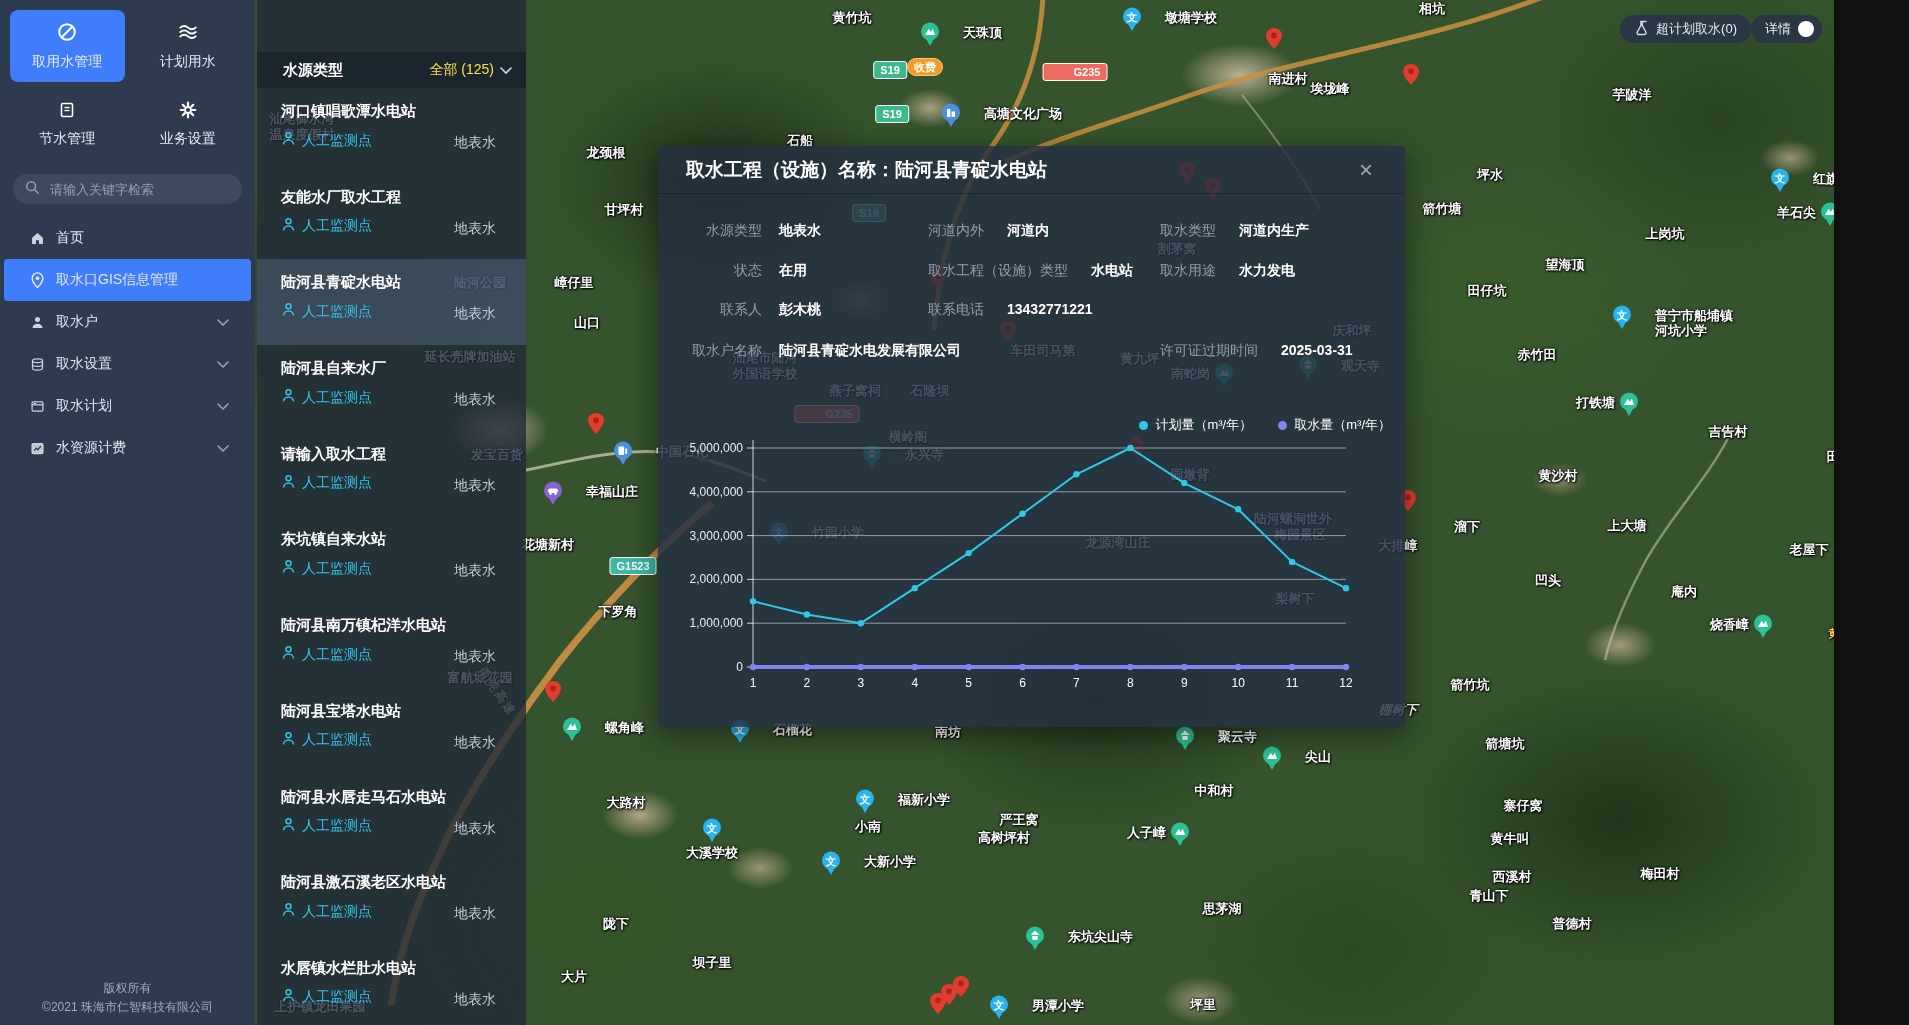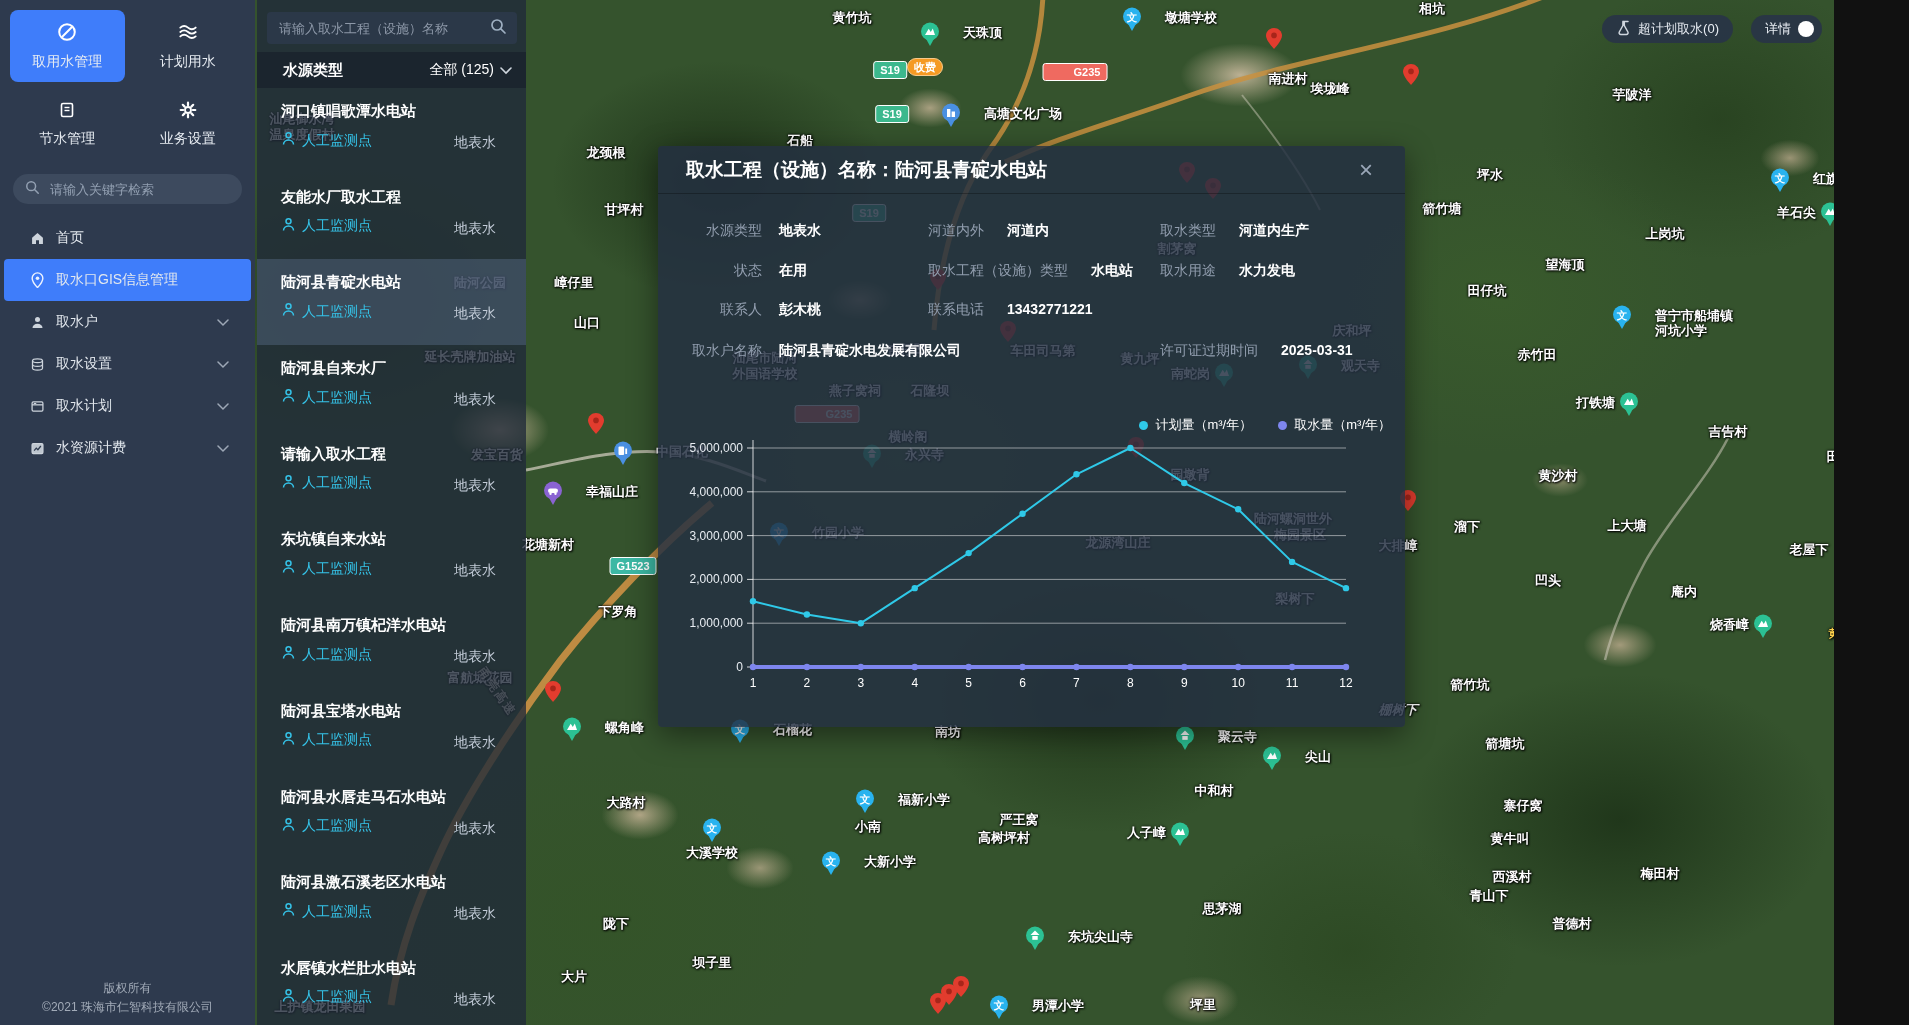--- a/index.html
+++ b/index.html
@@ -71,31 +71,31 @@
 
   
   .list-panel{position:absolute;left:257px;top:0;width:269px;height:1025px;background:rgba(33,43,58,.80);z-index:5;}
   .lp-search{position:absolute;left:10px;right:9px;top:12px;height:32px;background:rgba(44,56,74,.9);border-radius:4px;
     display:flex;align-items:center;padding:0 10px;}
   .lp-search input{flex:1;background:transparent;border:none;outline:none;color:#cdd6e2;font-size:13px;min-width:0;}
   .lp-search input::placeholder{color:#8d98a8;}
   .lp-header{position:absolute;left:0;right:0;top:52px;height:36px;background:rgba(20,28,40,.55);
     display:flex;align-items:center;color:#fff;}
   .lp-header .fl{margin-left:26px;font-size:15px;font-weight:bold;}
-  .lp-filter{margin-left:auto;margin-right:14px;display:flex;align-items:center;gap:6px;font-size:14px;color:#ffffff;cursor:pointer;}
+  .lp-filter{margin-left:auto;margin-right:14px;display:flex;align-items:center;gap:6px;font-size:14px;color:#fde047;cursor:pointer;}
   .lp-items{position:absolute;left:0;right:0;top:88px;bottom:0;overflow:hidden;}
   .lp-item{height:85.7px;padding:14px 0 0 24px;position:relative;cursor:pointer;}
   .lp-item.sel{background:rgba(96,118,150,.38);}
   .lp-item .t{color:#fff;font-size:15px;font-weight:bold;}
   .lp-item .sub{margin-top:10px;display:flex;align-items:center;}
   .lp-item .tag{color:#35c3e8;font-size:14px;margin-left:6px;}
   .lp-item .wtype{position:absolute;right:30px;top:46px;color:#c3ccd8;font-size:14px;}
 
   
-  .pills{position:absolute;right:12px;top:15px;z-index:7;display:flex;gap:18px;align-items:flex-end;}
+  .pills{position:absolute;right:12px;top:15px;z-index:7;display:flex;align-items:flex-end;}
   .pill{height:28px;background:rgba(40,52,70,.92);border-radius:14px;display:flex;align-items:center;
     color:#e8edf3;font-size:13px;padding:0 14px;gap:7px;cursor:pointer;}
   .knob{width:16px;height:16px;border-radius:50%;background:#fff;margin-right:-6px;}
 
   
   .modal{position:absolute;left:658px;top:146px;width:747px;height:581px;z-index:6;
     background:rgba(36,48,66,.84);border-radius:4px;box-shadow:0 8px 30px rgba(0,0,0,.45);}
   .modal header{height:48px;display:flex;align-items:center;border-bottom:1px solid rgba(0,0,0,.28);}
   .modal h1{margin:0 0 0 28px;font-size:19px;color:#fff;font-weight:bold;}
   .mclose{margin-left:auto;margin-right:32px;color:#9aa7b8;font-size:24px;line-height:24px;cursor:pointer;}
@@ -397,27 +397,20 @@
           </svg></span>
       <span>超计划取水(0)</span>
     </div>
     <div class="pill">
       <span>详情</span>
       <span class="knob"></span>
     </div>
   </div>
 
   <aside class="list-panel">
-    <div class="lp-search">
-      <input placeholder="请输入取水工程（设施）名称" style="">
-      <span><svg width="17" height="17" viewBox="0 0 17 17">
-            <circle cx="7" cy="7" r="5" stroke="#9fb0c2" stroke-width="1.7" fill="none"></circle>
-            <line x1="10.8" y1="10.8" x2="15" y2="15" stroke="#9fb0c2" stroke-width="1.7" stroke-linecap="round"></line>
-          </svg></span>
-    </div>
     <div class="lp-header">
       <span class="fl">水源类型</span>
       <span class="lp-filter">
         <span>全部 (125)</span>
         <span><svg width="12" height="8" viewBox="0 0 12 8">
               <path d="M1 1 l5 5 5-5" stroke="#cfd6de" stroke-width="1.6" fill="none" stroke-linecap="round"></path>
             </svg></span>
       </span>
     </div>
     <div class="lp-items" id="stationItems">

